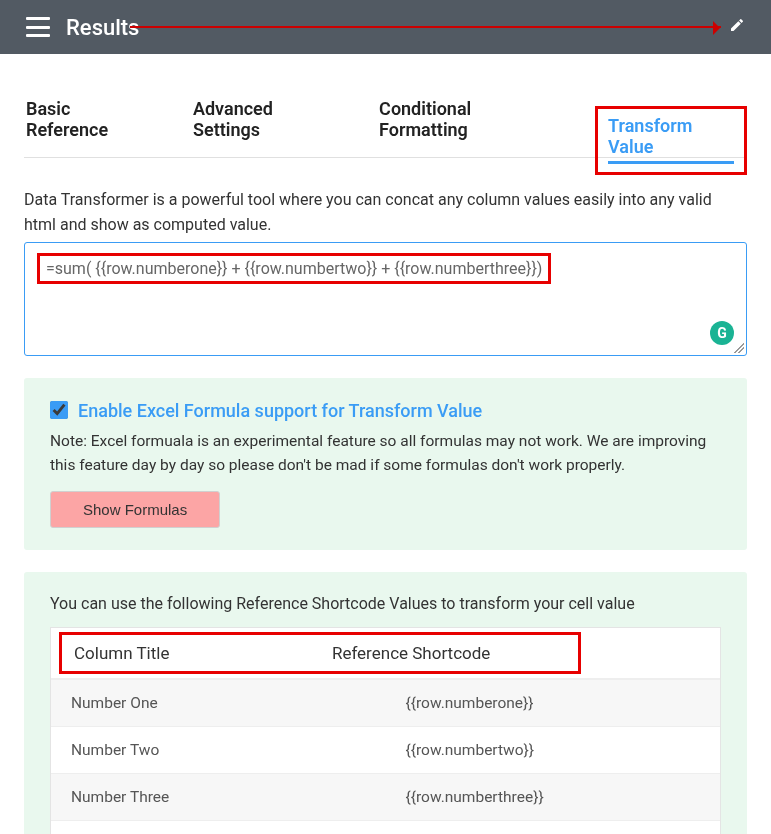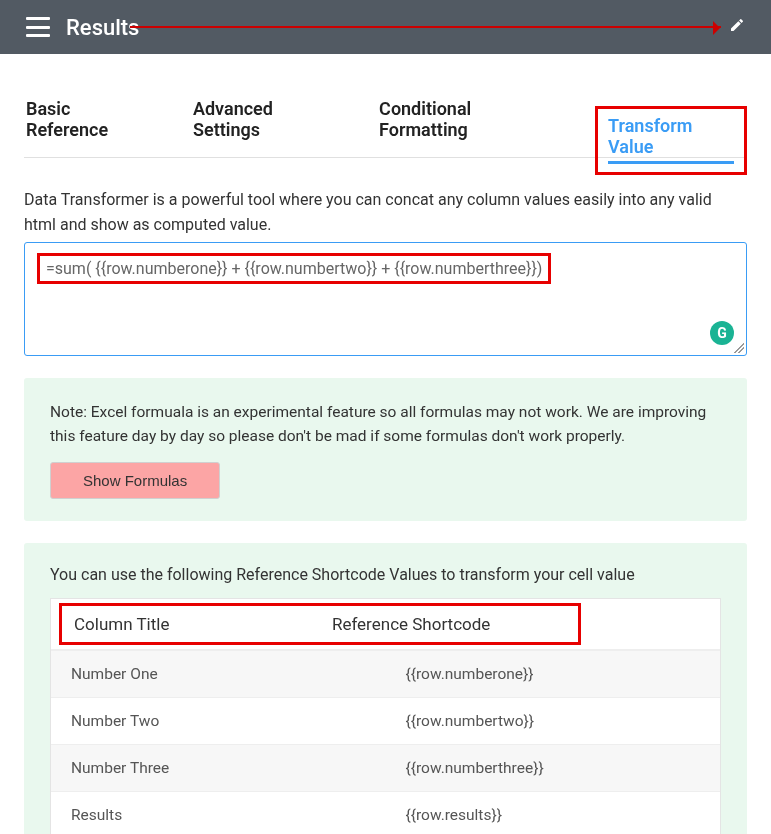--- a/index.html
+++ b/index.html
@@ -227,20 +227,24 @@
 
   <p class="desc">Data Transformer is a powerful tool where you can concat any column values easily into any valid html and show as computed value.</p>
 
   <div class="formula-wrap">
     <span class="formula-text-box">=sum( {{row.numberone}} + {{row.numbertwo}} + {{row.numberthree}})</span>
     <div class="g-badge">G</div>
     <div class="resize-handle"></div>
   </div>
 
   <div class="panel">
+    <div class="check-row">
+      <input type="checkbox" checked="" id="enableExcel" style="">
+      <label for="enableExcel">Enable Excel Formula support for Transform Value</label>
+    </div>
     <p class="note">Note: Excel formuala is an experimental feature so all formulas may not work. We are improving this feature day by day so please don't be mad if some formulas don't work properly.</p>
     <button class="show-formulas-btn">Show Formulas</button>
   </div>
 
   <div class="panel2">
     <p class="panel2-desc">You can use the following Reference Shortcode Values to transform your cell value</p>
     <div class="ref-table">
       <div class="ref-head">
         <div class="ref-head-inner">
           <div class="ref-th">Column Title</div>

